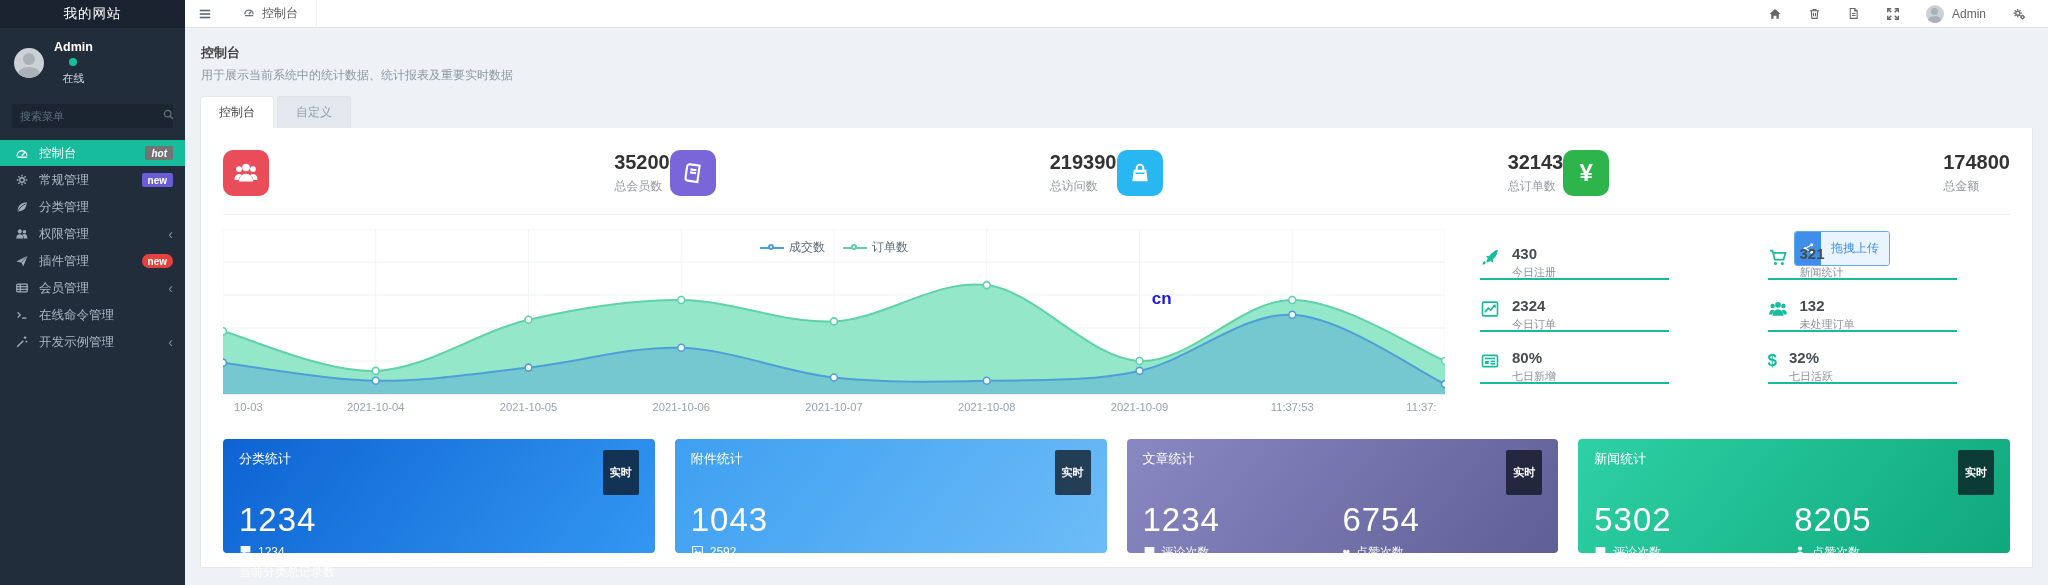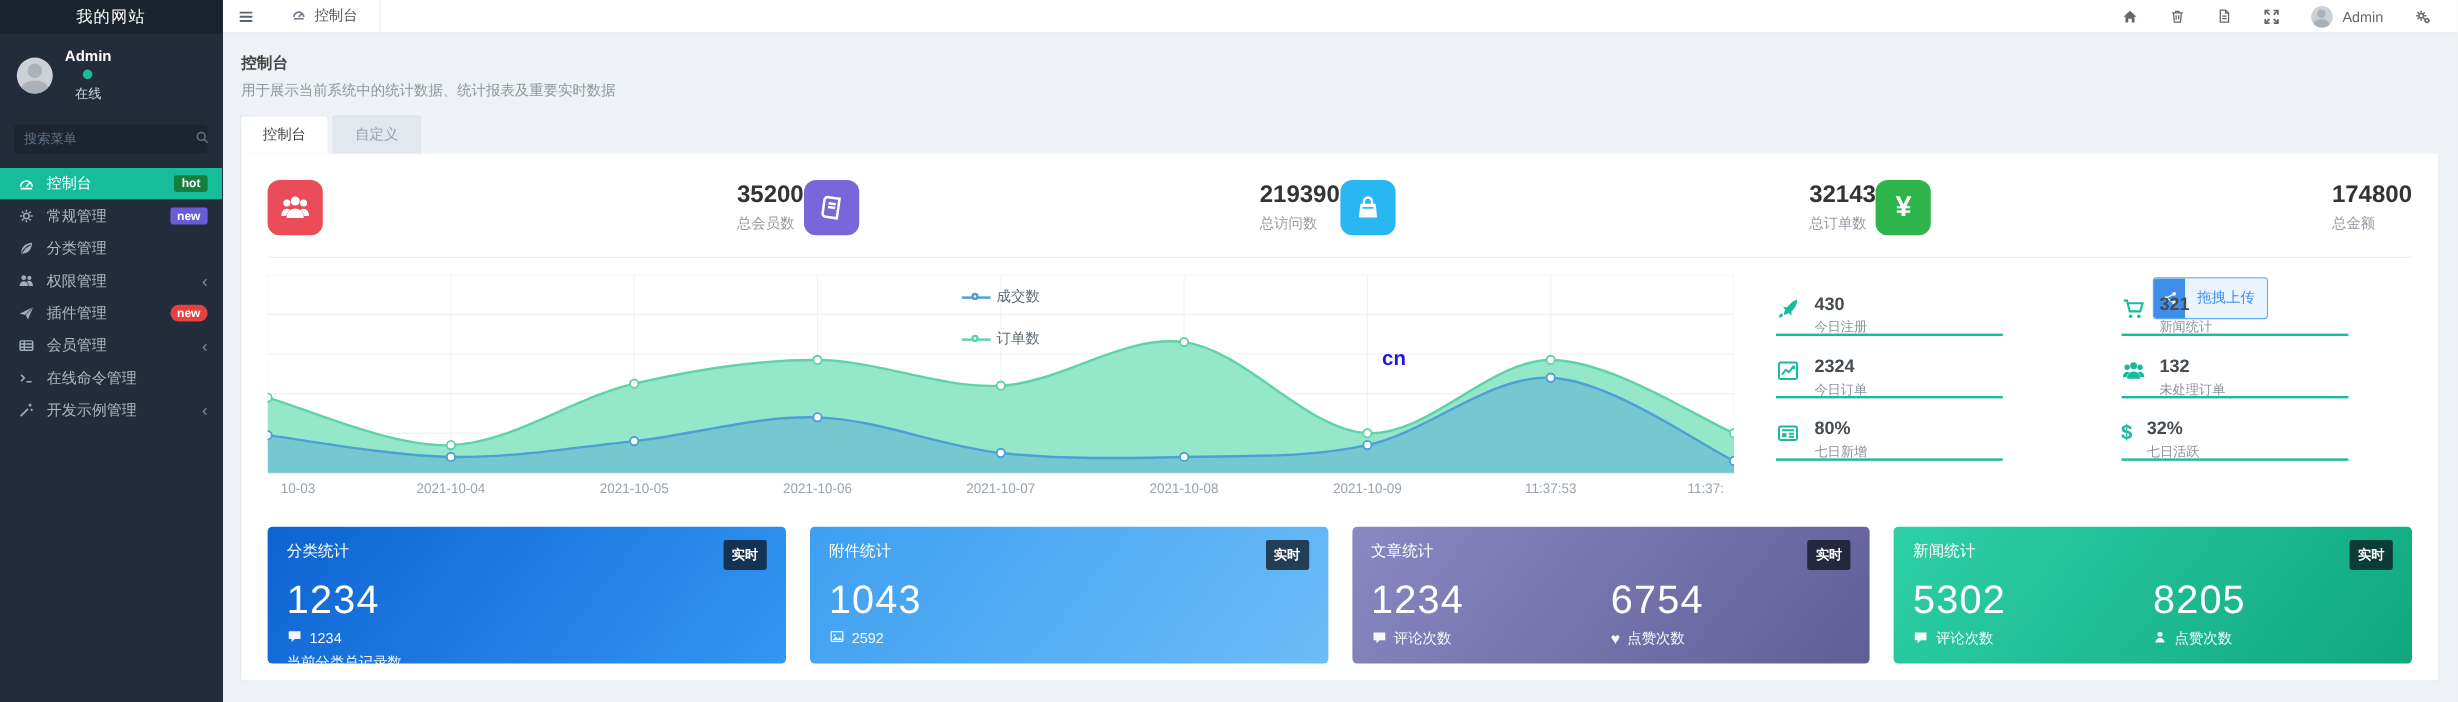--- a/index.html
+++ b/index.html
@@ -20,21 +20,21 @@
   .dot { width:8px; height:8px; border-radius:50%; background:#18bc9c; display:inline-block; }
   .sb-search { margin:8px 12px 12px; background:#1a2530; border-radius:3px; height:24px; display:flex; align-items:center; padding:0 8px; }
   .sb-search input { flex:1; background:transparent; border:none; outline:none; color:#95a5b4; font-size:11px; }
   .sb-search input::placeholder { color:#5f7183; }
   .menu-item { height:26px; display:flex; align-items:center; padding:0 12px 0 15px; color:#abb8c3; font-size:12.5px; cursor:pointer; margin-bottom:1px; }
   .menu-item .mi-icon { width:15px; margin-right:9px; color:#9fadba; display:flex; }
   .menu-item.active { background:#17bc9c; color:#fff; }
   .menu-item.active .mi-icon { color:#fff; }
   .mi-label { flex:1; }
   .badge { font-size:10px; font-weight:bold; color:#fff; padding:1.5px 6px; border-radius:2px; }
-  .badge-hot { background:#15803d; }
+  .badge-hot { background:#737373;font-style:italic; }
   .badge-new-purple { background:#6a5cd8; }
   .badge-new-red { background:#e5413e; border-radius:8px; }
   .chev { color:#7f8f9e; font-size:14px; line-height:1; }
 
   
   .main { margin-left:185px; height:585px; }
   .topbar { height:28px; background:#fff; border-bottom:1px solid #e3e6e9; display:flex; align-items:stretch; }
   .hamburger { width:40px; display:flex; align-items:center; justify-content:center; color:#5a6570; cursor:pointer; }
   .tb-tab { display:flex; align-items:center; gap:7px; padding:0 18px; font-size:12px; color:#555; border-right:1px solid #eef0f2; cursor:pointer; }
   .tb-tab .i { color:#6a7682; }
@@ -60,42 +60,42 @@
   .stat { flex:1; display:flex; align-items:center; gap:15px;justify-content:space-between; }
   .stat-icon { width:46px; height:46px; border-radius:10px; display:flex; align-items:center; justify-content:center; color:#fff; flex:none; }
   .stat-val { font-size:20px; font-weight:bold; color:#333; }
   .stat-lbl { font-size:12px; color:#949ba2; margin-top:4px; }
   .yen { font-size:24px; font-weight:bold; color:#fff; }
 
   
   .mid-row { display:flex; margin-top:14px; }
   .chart-wrap { flex:1; position:relative; }
   #chart-svg { width:100%; height:192px; display:block; }
-  .legend { position:absolute; top:10px; left:50%; transform:translateX(-50%); display:flex; gap:18px; font-size:12px; color:#5f6b74;flex-direction:column; }
+  .legend { position:absolute; top:10px; left:50%; transform:translateX(-50%); display:flex; gap:18px; font-size:12px; color:#5f6b74; }
   .lg-item { display:flex; align-items:center; gap:5px; cursor:pointer; }
   .lg-glyph { width:24px; height:8px; position:relative; }
   .lg-glyph .ln { position:absolute; top:3px; left:0; width:24px; height:2px; }
   .lg-glyph .rg { position:absolute; top:0; left:8px; width:6px; height:6px; border-radius:50%; background:#fff; border:2px solid; }
   .watermark { position:absolute; left:76%; top:31%; font-weight:bold; font-size:17px; color:#1c15e6; font-family:"Liberation Sans",sans-serif; }
   .mini-panel { width:565px; padding-left:35px; position:relative; }
   .mini-grid { display:grid; grid-template-columns:1fr 1fr; column-gap:45px; row-gap:17px; padding-top:16px; }
   .mini { display:flex; gap:12px; align-items:flex-start; position:relative; }
   .mini::after { content:""; position:absolute; left:0; bottom:0; width:78%; height:2px; background:#17bc9c; }
   .mini-ico { color:#17bc9c; display:flex; margin-top:2px; }
   .mini-val { font-size:15px; font-weight:bold; color:#454c52; }
   .mini-lbl { font-size:11px; color:#8a939b; margin-top:3px; }
   .upload-btn { position:absolute; top:2px; right:120px; display:flex; align-items:stretch; border:1px solid #62aaf0; border-radius:3px; overflow:hidden; cursor:pointer; height:35px; }
   .upload-btn .ub-ico { width:26px; background:#3f8fea; color:#fff; display:flex; align-items:center; justify-content:center; }
   .upload-btn .ub-txt { background:#eaf4fe; color:#3f8fea; font-size:12px; display:flex; align-items:center; padding:0 10px; }
 
   
   .cards-row { display:flex; gap:20px; margin-top:18px; }
   .gcard { flex:1; height:114px; border-radius:4px; padding:11px 16px; color:#fff; position:relative; }
   .gc-head { display:flex; justify-content:space-between; align-items:flex-start; font-size:13px; }
-  .gc-badge { background:rgba(10,15,25,.72); font-size:11px; padding:5px 7px; border-radius:2px; font-weight:bold; }
+  .gc-badge { background:rgba(10,15,25,.72); font-size:11px; padding:15px 7px; border-radius:2px; font-weight:bold; }
   .gc-big { font-size:33px; font-weight:300; margin-top:6px; letter-spacing:1px; }
   .gc-sub { font-size:12px; margin-top:5px; display:flex; align-items:center; gap:6px; opacity:.95; }
   .gc-desc { font-size:12px; margin-top:4px; opacity:.95; }
   .gc-cols { display:flex; }
   .gc-col { width:50%; }
   .hearts { font-size:13px; }
 </style>
 </head>
 <body>
 

